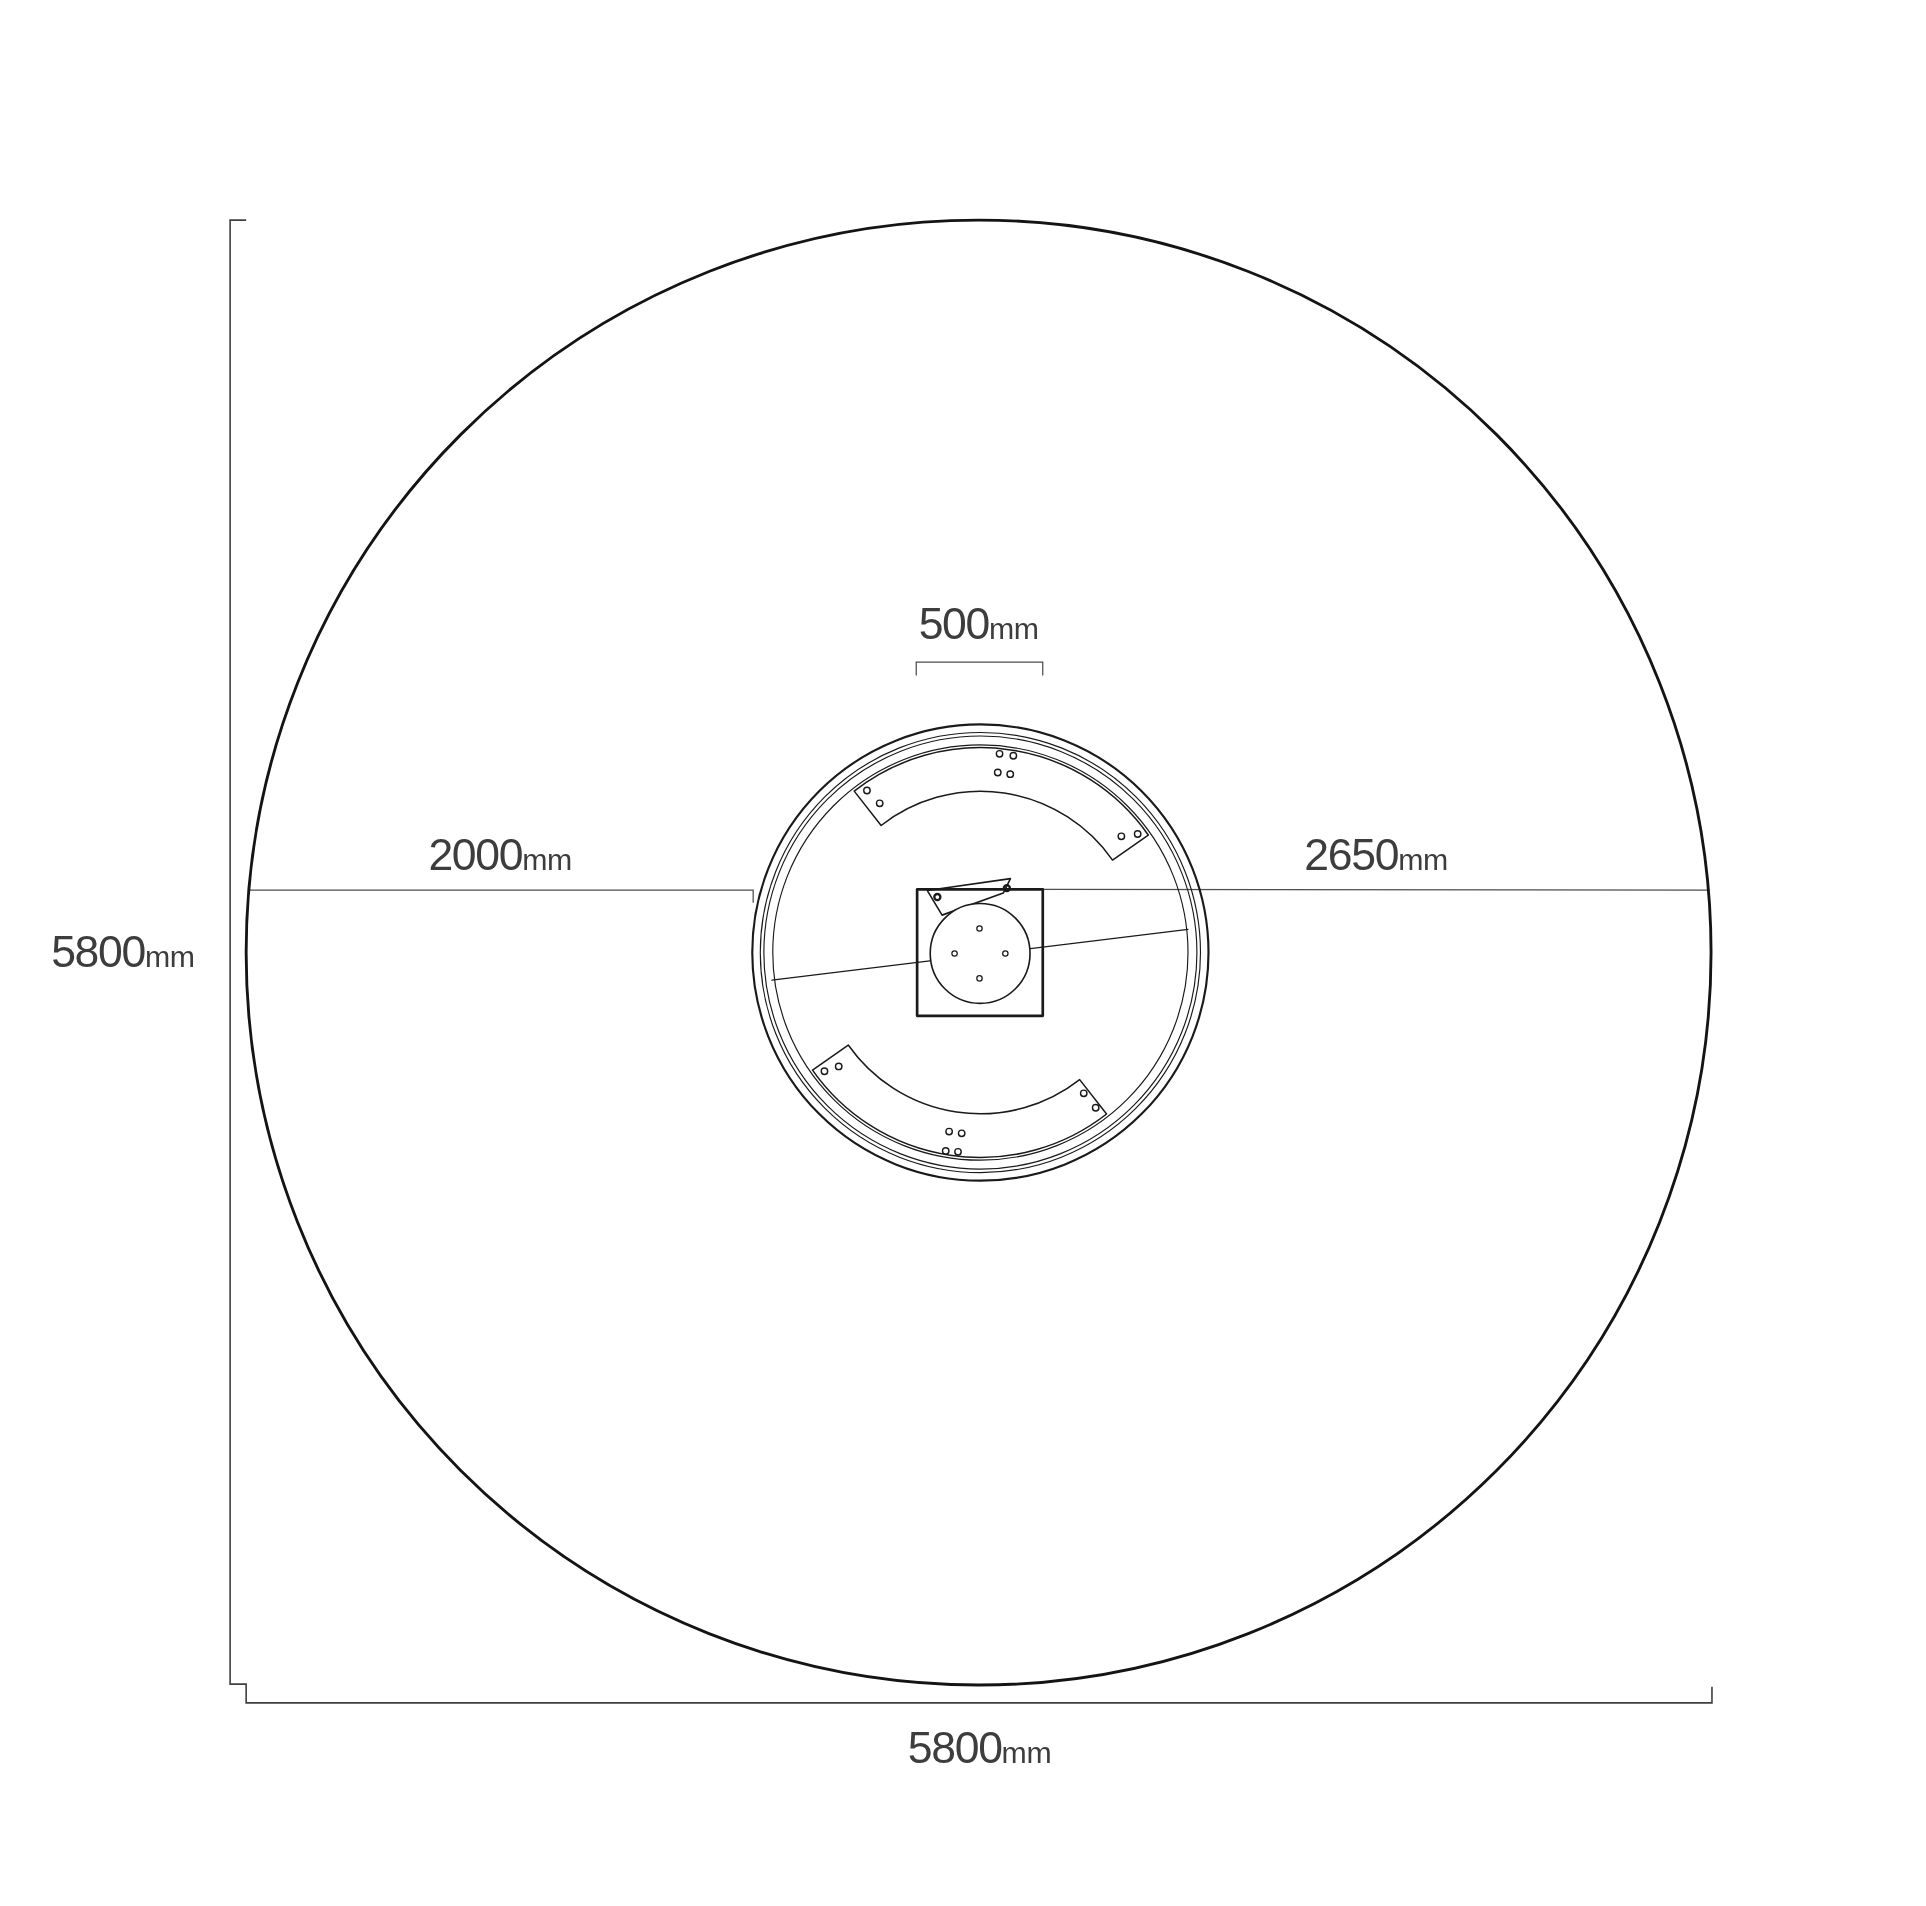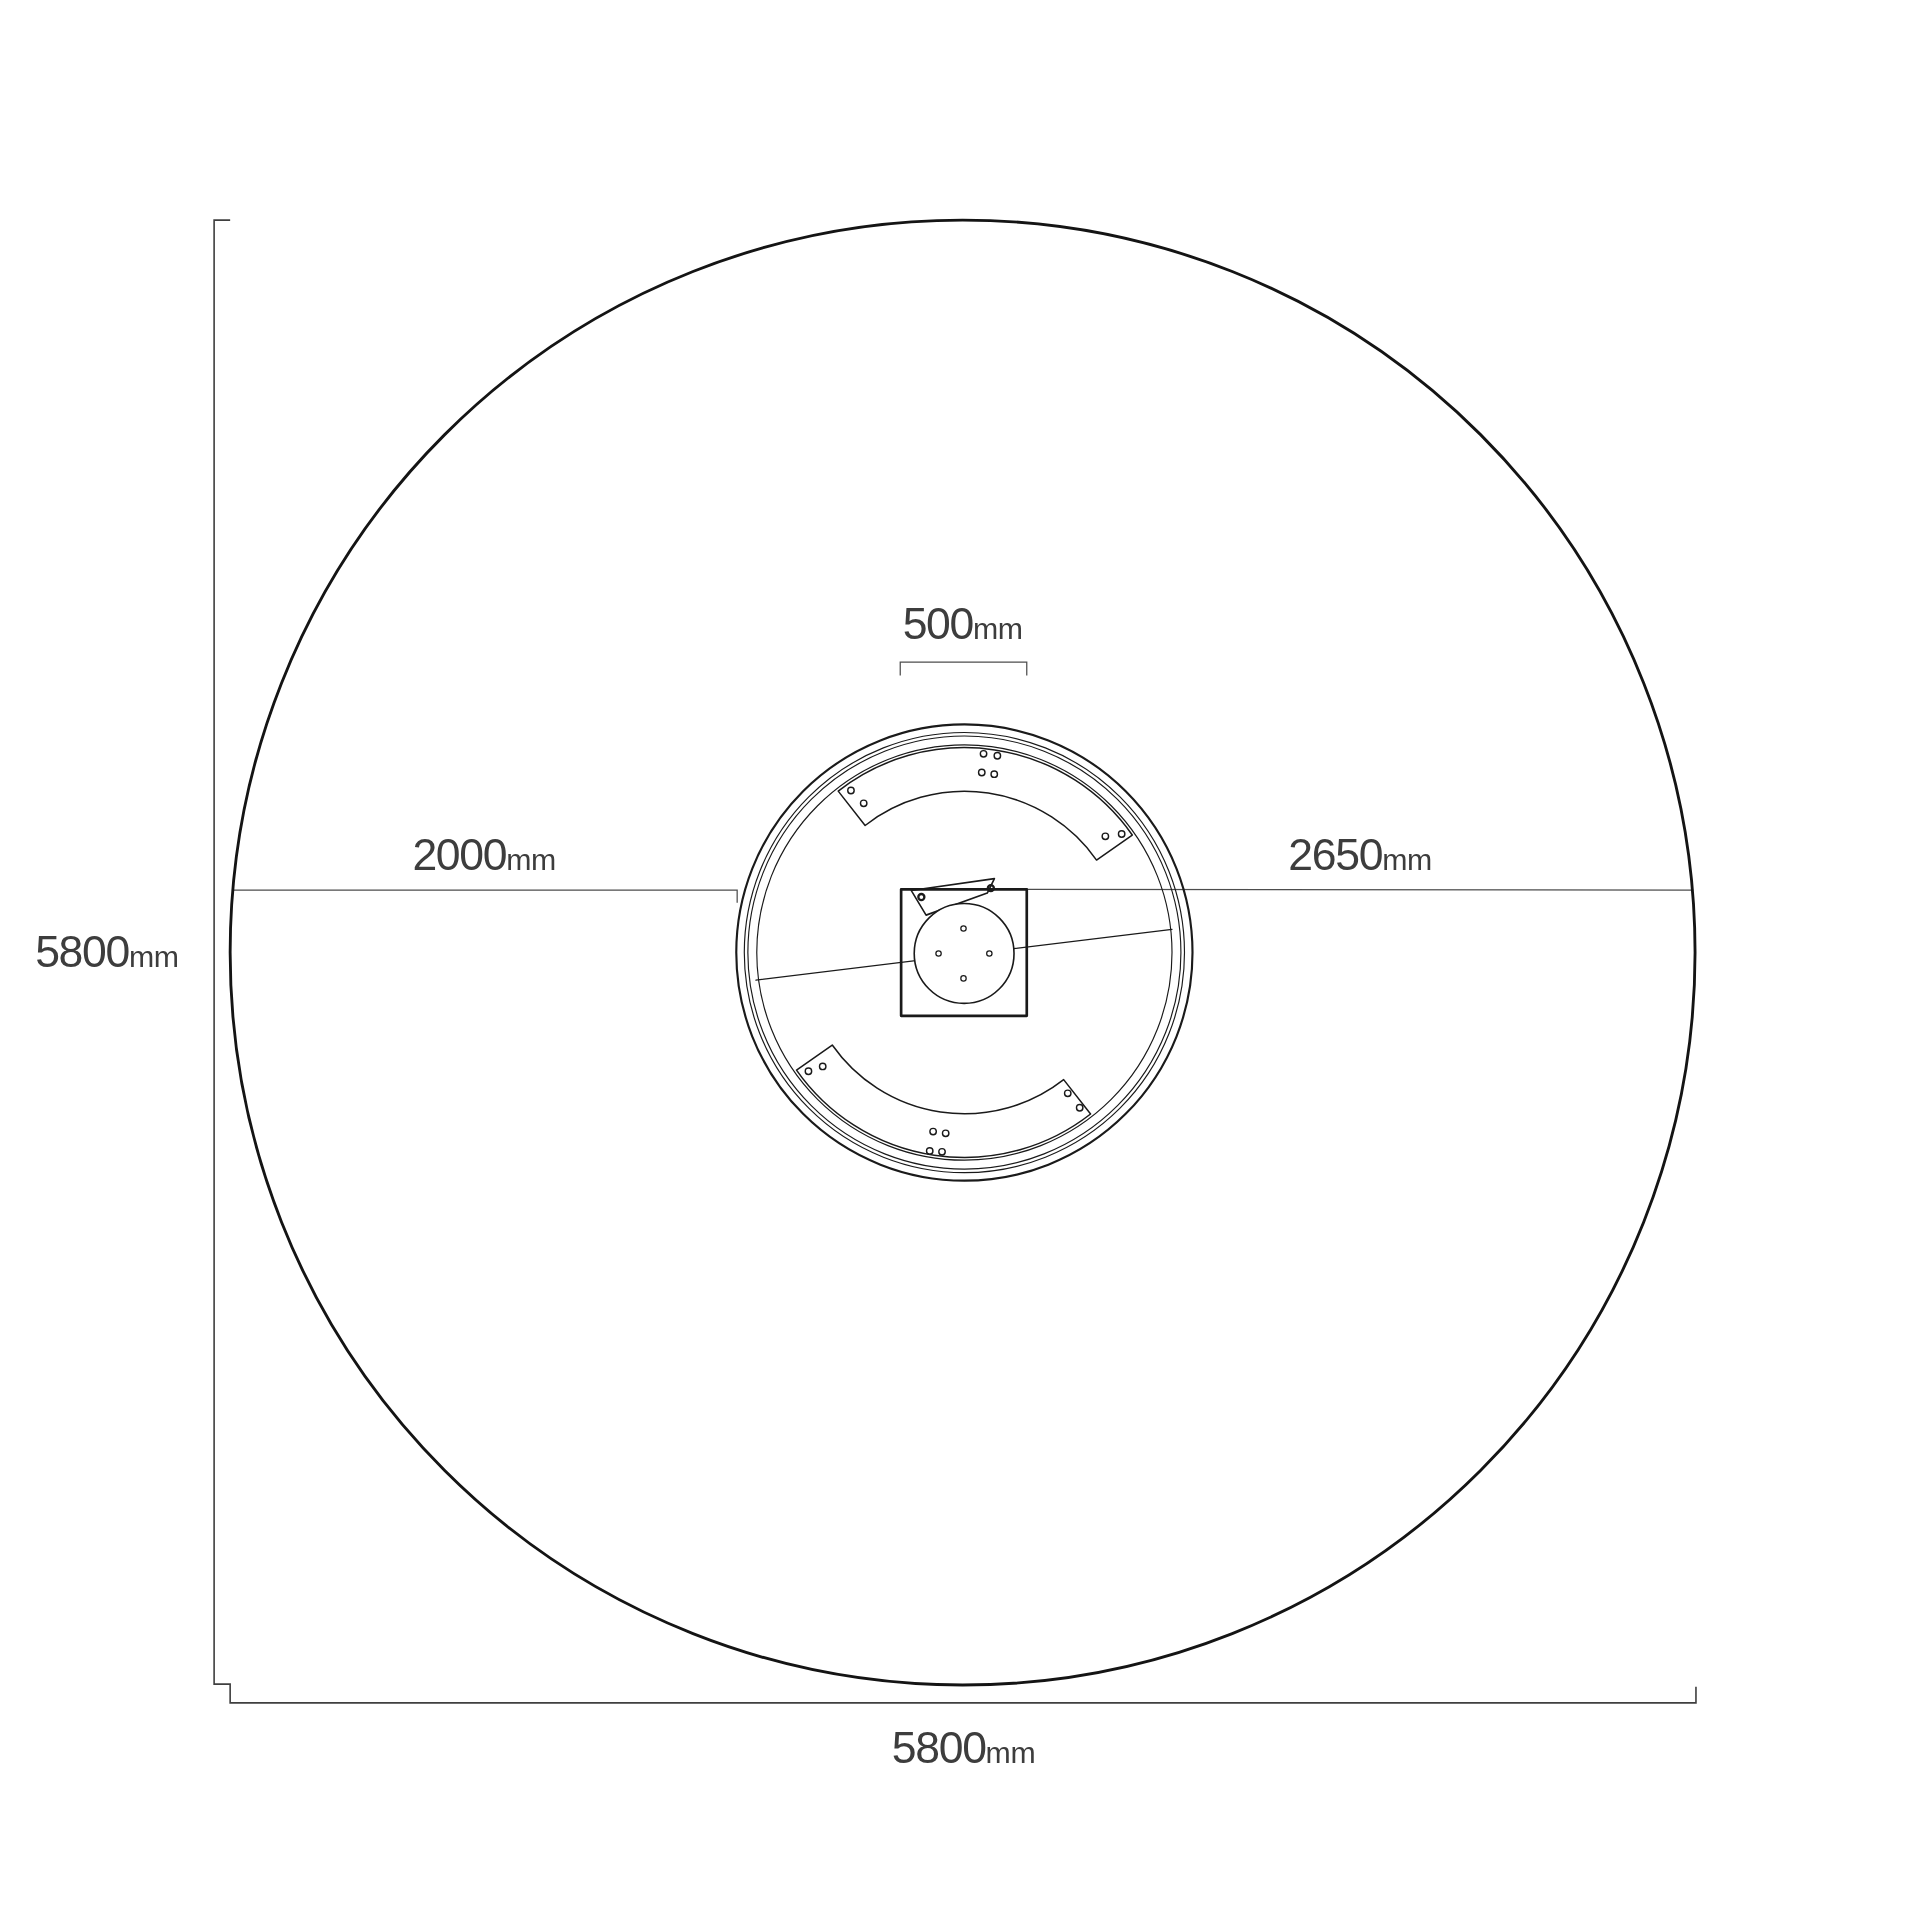--- a/index.html
+++ b/index.html
@@ -1,20 +1,20 @@
 <!DOCTYPE html>
 <html style="--bg: #ffffff; --outline: #141414; --detail: #1a1a1a; --dim: #4d4d4d; --label: #3d3d3d;font-size:14.3px"><head>
 <meta charset="utf-8">
 <style>
   :root{
     --bg:#ffffff; --outline:#141414; --detail:#1a1a1a;
     --dim:#4d4d4d; --dim-strong:#3f3f3f; --label:#3d3d3d;
   }
   html,body{margin:0;padding:0;background:var(--bg);}
-  .page{position:relative;width:1769px;height:1906px;background:var(--bg);overflow:hidden;}
+  .page{position:relative;width:1769px;height:1906px;background:var(--bg);overflow:hidden;margin-left:16px;}
   svg{display:block;width:1927px;height:1906px;}
   text{font-family:"Liberation Sans","DejaVu Sans",sans-serif;fill:var(--label);}
   .val{font-size:50px;letter-spacing:-1.5px;}
   .unit{font-size:34px;letter-spacing:-0.5px;}
   .thin{stroke:var(--dim);stroke-width:1.4;fill:none;}
   .dimline{stroke:var(--dim-strong);stroke-width:1.8;fill:none;}
   .draw{stroke:var(--detail);fill:none;}
 </style>
 </head>
 <body>

